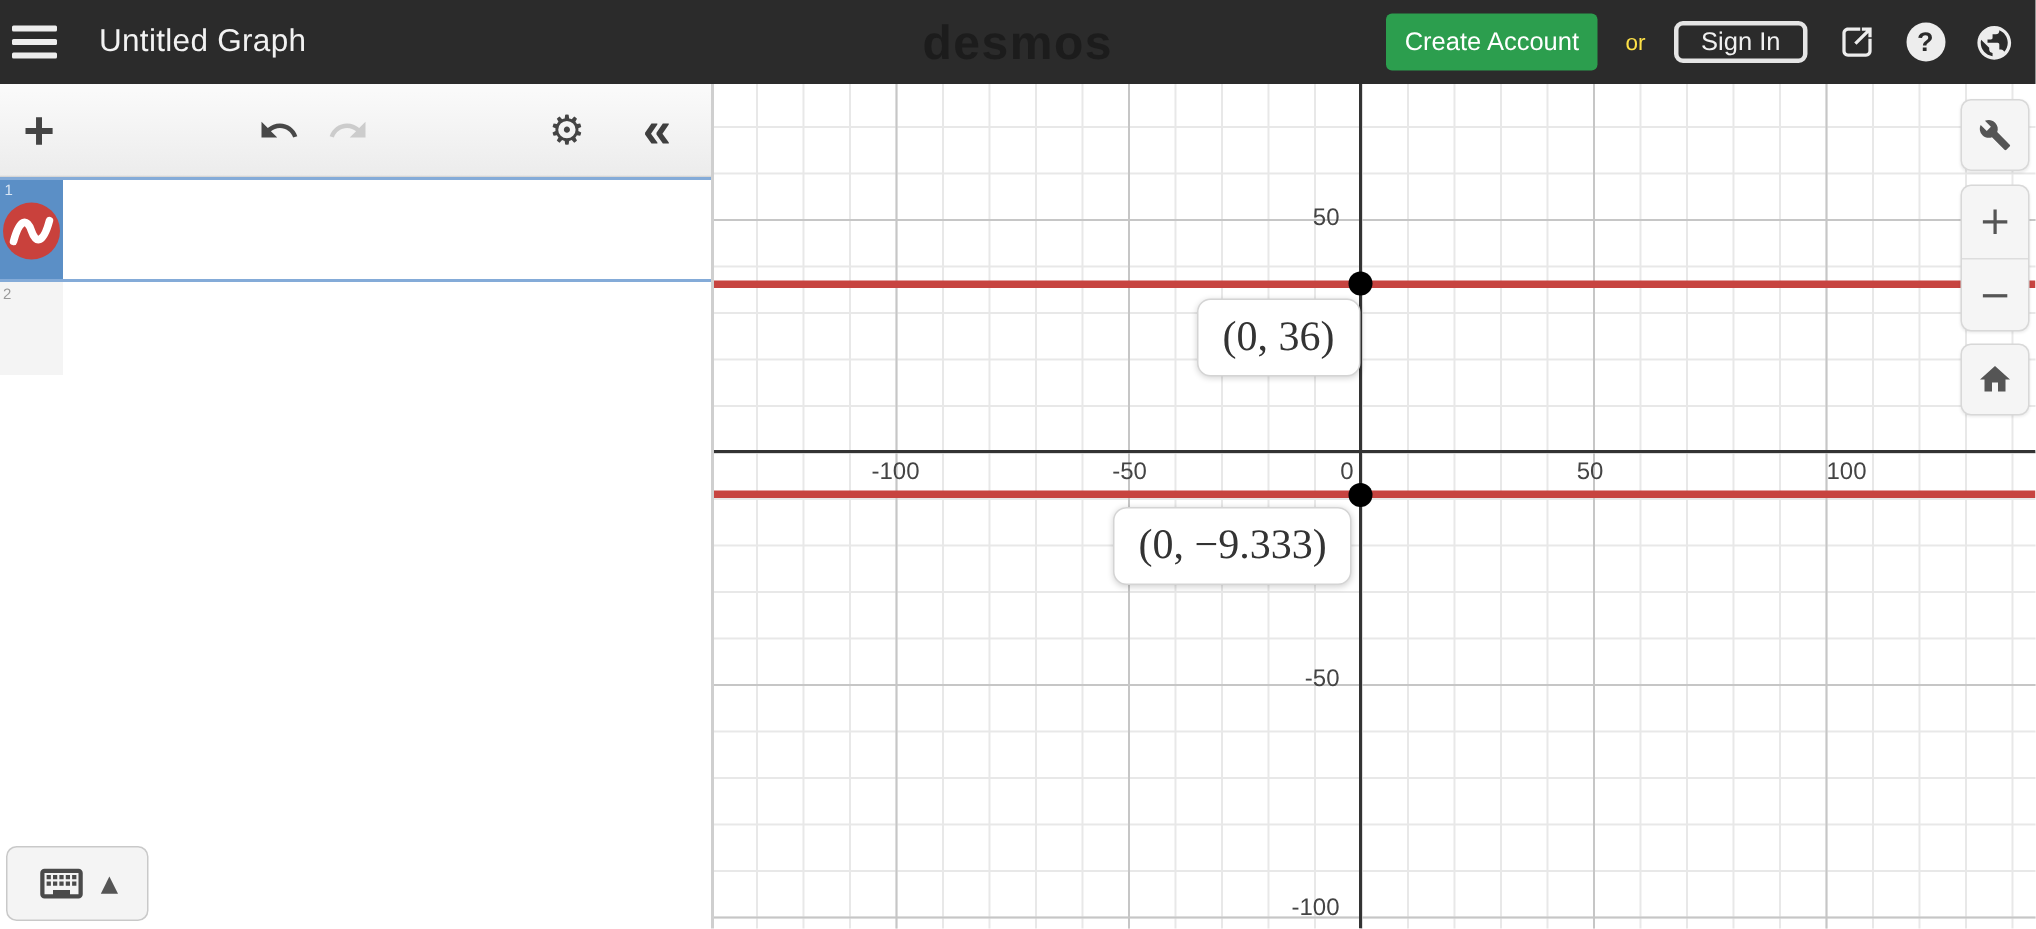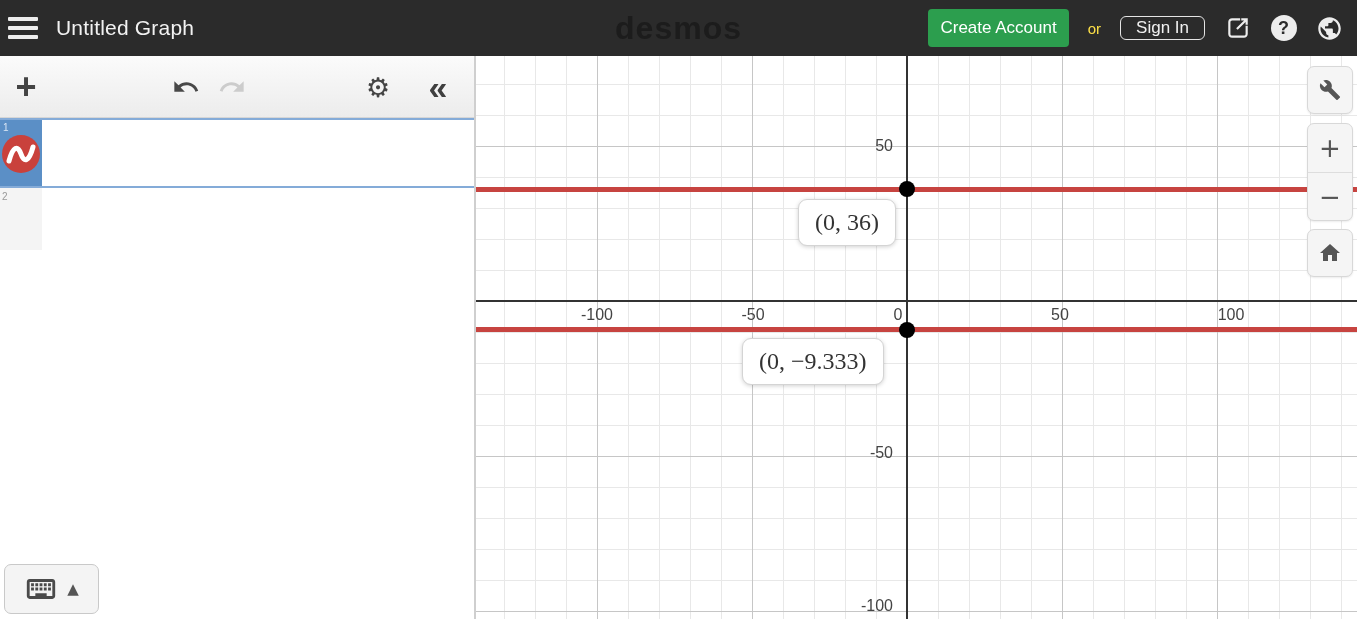--- a/index.html
+++ b/index.html
@@ -5,28 +5,28 @@
   * { margin:0; padding:0; box-sizing:border-box; }
   html,body { width:1357px; height:619px; overflow:hidden;
     font-family:"Liberation Sans", sans-serif; background:#fff; }
 
   
   .topbar { position:absolute; left:0; top:0; width:1357px; height:56px;
     background:#2b2b2b; display:flex; align-items:center; z-index:30; }
   .hamburger { width:46px; height:56px; display:flex; flex-direction:column;
     justify-content:center; gap:5px; padding-left:8px; cursor:pointer; }
   .hamburger span { width:30px; height:4px; background:#ededed; border-radius:1px; }
-  .doc-title { color:#f2f2f2; font-size:21px; margin-left:10px; letter-spacing:.2px; }
+  .doc-title { color:#f2f2f2; font-size:21px; margin-left:20px; letter-spacing:.2px; }
   .logo { position:absolute; left:50%; transform:translateX(-50%); color:#1c1c1c;
     font-size:32px; font-weight:700; letter-spacing:1px; }
   .top-right { position:absolute; right:14px; display:flex; align-items:center; gap:19px; }
   .btn-create { background:#2c9e4e; color:#fff; border:none; border-radius:4px;
     font-size:17px; padding:9px 12px; cursor:pointer; font-family:inherit; }
   .or-label { color:#fde047; font-size:15px; }
-  .btn-signin { background:transparent; color:#f0f0f0; border:1px solid #e5e5e5;
+  .btn-signin { background:transparent; color:#f0f0f0; border:3px solid #e5e5e5;
     border-radius:6px; font-size:17px; padding:1px 15px; cursor:pointer; font-family:inherit; }
   .top-icon { width:27px; height:27px; display:flex; align-items:center;
     justify-content:center; cursor:pointer; }
   .help-circle { width:26px; height:26px; border-radius:50%; background:#ededed;
     color:#2b2b2b; font-weight:bold; font-size:18px; display:flex;
     align-items:center; justify-content:center; }
 
   
   .panel { position:absolute; left:0; top:56px; width:476px; bottom:0;
     background:#fff; border-right:2px solid #cfcfcf; z-index:20; }
@@ -83,21 +83,21 @@
   .x-axis { position:absolute; top:244px; left:0; right:0; height:2px; background:#333; }
   .redline { position:absolute; left:0; right:0; height:5px; background:#c74440; }
   .redline.l1 { top:131px; }
   .redline.l2 { top:271px; }
   .gpoint { position:absolute; width:16px; height:16px; border-radius:50%;
     background:#000; cursor:pointer; }
   .gpoint.p1 { left:423px; top:125px; }
   .gpoint.p2 { left:423px; top:266px; }
   .tip { position:absolute; background:#fff; border:1px solid #d4d4d4; border-radius:9px;
     box-shadow:0 1px 4px rgba(0,0,0,.18); font-family:"Liberation Serif", serif;
-    font-size:24px; color:#333; padding:9px 16px; white-space:nowrap; }
+    font-size:28px; color:#333; padding:9px 16px; white-space:nowrap; }
   .tip1 { left:322px; top:143px; }
   .tip2 { left:266px; top:282px; }
   .tick { position:absolute; font-size:16px; color:#444; white-space:nowrap; }
   .tx { top:250px; transform:translateX(-50%); }
   .tx0 { left:121px; } .tx1 { left:277px; } .tx2 { left:422px; }
   .tx3 { left:584px; } .tx4 { left:755px; }
   .ty { left:421px; transform:translate(-100%,-50%); padding-right:4px; }
   .ty0 { top:90px; } .ty1 { top:397px; } .ty2 { top:550px; }
 
   .gctrl { position:absolute; right:4px; width:46px; background:#f5f5f5;

